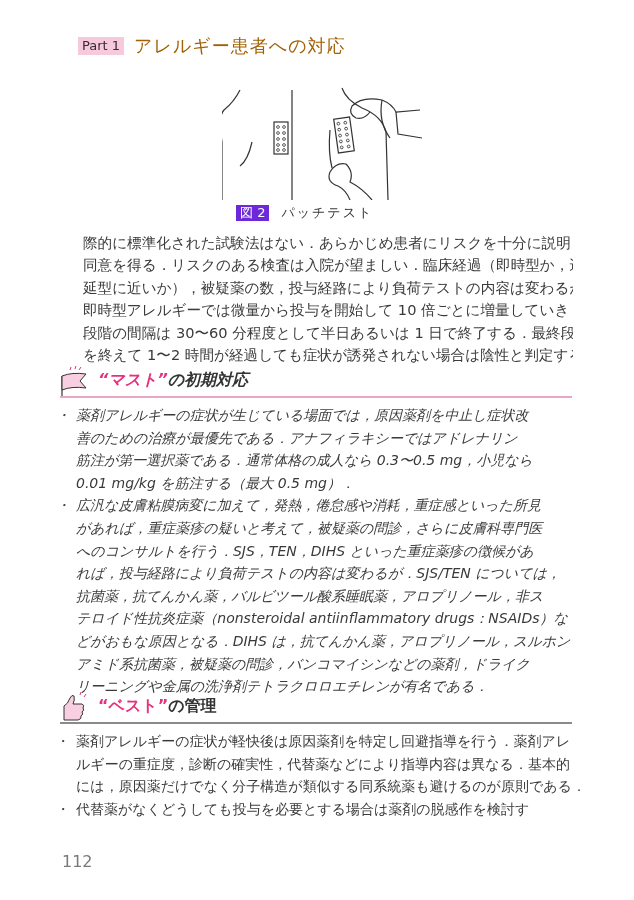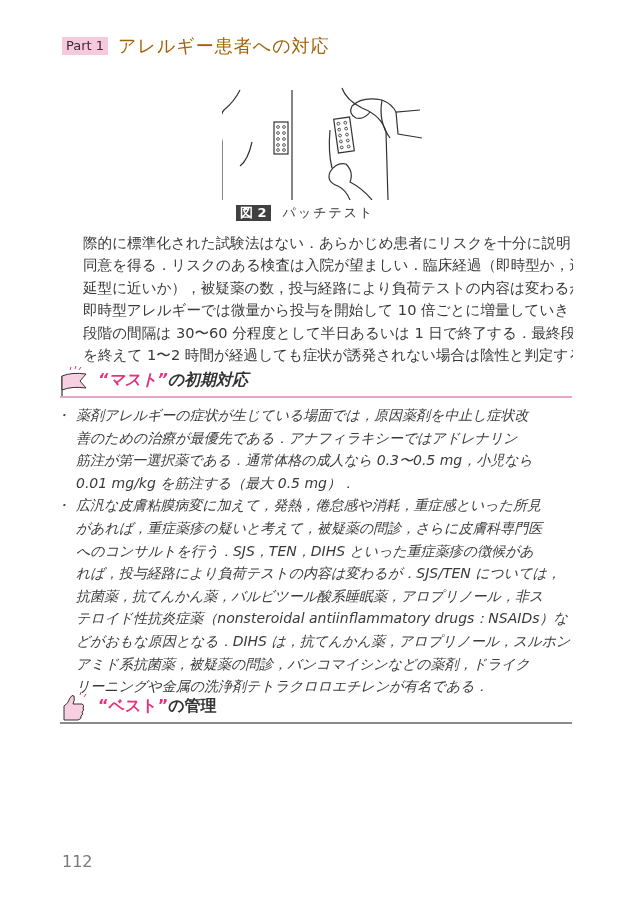--- a/index.html
+++ b/index.html
@@ -1,24 +1,24 @@
 <!DOCTYPE html>
 <html><head>
 <meta charset="utf-8">
 <style>
   html, body { margin: 0; padding: 0; background: #ffffff; }
   body { width: 634px; height: 900px; position: relative; overflow: hidden;
          font-family: "DejaVu Sans", sans-serif; color: #3a3a3a; }
   .header { position: absolute; left: 62px; top: 34px; display: flex; align-items: center; gap: 10px; }
-  .part-badge { background: #f6c9dc; color: #3a2a33; font-size: 13px; padding: 1px 4px; line-height: 16px; }
+  .part-badge { background: #f6c9dc; color: #3a2a33; font-size: 13px; padding: 1px 4px; line-height: 16px; margin-left: 16px; }
   .header-title { color: #a16207; font-size: 18px; letter-spacing: 1px; }
 
   .figure { position: absolute; left: 222px; top: 82px; width: 200px; height: 118px; }
   .fig-caption { position: absolute; left: 236px; top: 204px; display: flex; align-items: center; gap: 12px; }
-  .fig-badge { background: #404040; color: #fff; font-size: 13px; padding: 0 4px; line-height: 16px; font-weight: bold; }
+  .fig-badge { background: #6d28d9; color: #fff; font-size: 13px; padding: 0 4px; line-height: 16px; }
   .fig-title { font-size: 13px; color: #3a3a3a; letter-spacing: 2px; }
 
   .para { position: absolute; left: 83px; top: 232px; width: 490px; font-size: 14.6px; line-height: 22.4px; text-align: justify; }
   .para div { white-space: nowrap; overflow: hidden; }
 
   .section { position: absolute; left: 60px; width: 512px; }
   .section-head { position: relative; height: 34px; }
   .sec-rule { position: absolute; left: 0; right: 0; bottom: 0; border-bottom: 2px solid #e9a7c6; }
   .sec-rule.best { border-bottom-color: #8a8a8a; }
   .sec-icon { position: absolute; left: 0; top: 2px; width: 30px; height: 30px; }
@@ -132,16 +132,24 @@
 <div class="section" style="top:690px;">
   <div class="section-head">
     <svg class="sec-icon" viewBox="0 0 30 30">
       <path d="M4 28 L4 14 Q8 12 10 6 Q12 2 14 4 Q15 8 13 12 L22 12 Q25 13 23 16 Q25 18 22 20 Q24 22 21 24 Q22 27 18 28 Z" fill="#f8cfe0" stroke="#333" stroke-width="1"></path>
       <path d="M20 3 L21 0 M24 5 L26 2" stroke="#e6317c" stroke-width="1"></path>
     </svg>
     <div class="sec-title"><span class="accent">“ベスト”</span><span>の管理</span></div>
     <div class="sec-rule best"></div>
   </div>
   <div class="bullets">
+    <div class="bullet">
+      <div>薬剤アレルギーの症状が軽快後は原因薬剤を特定し回避指導を行う．薬剤アレ</div>
+      <div>ルギーの重症度，診断の確実性，代替薬などにより指導内容は異なる．基本的</div>
+      <div>には，原因薬だけでなく分子構造が類似する同系統薬も避けるのが原則である．</div>
+    </div>
+    <div class="bullet">
+      <div>代替薬がなくどうしても投与を必要とする場合は薬剤の脱感作を検討す</div>
+    </div>
   </div>
 </div>
 
 <div class="page-num">112</div>
 
 </body></html>

